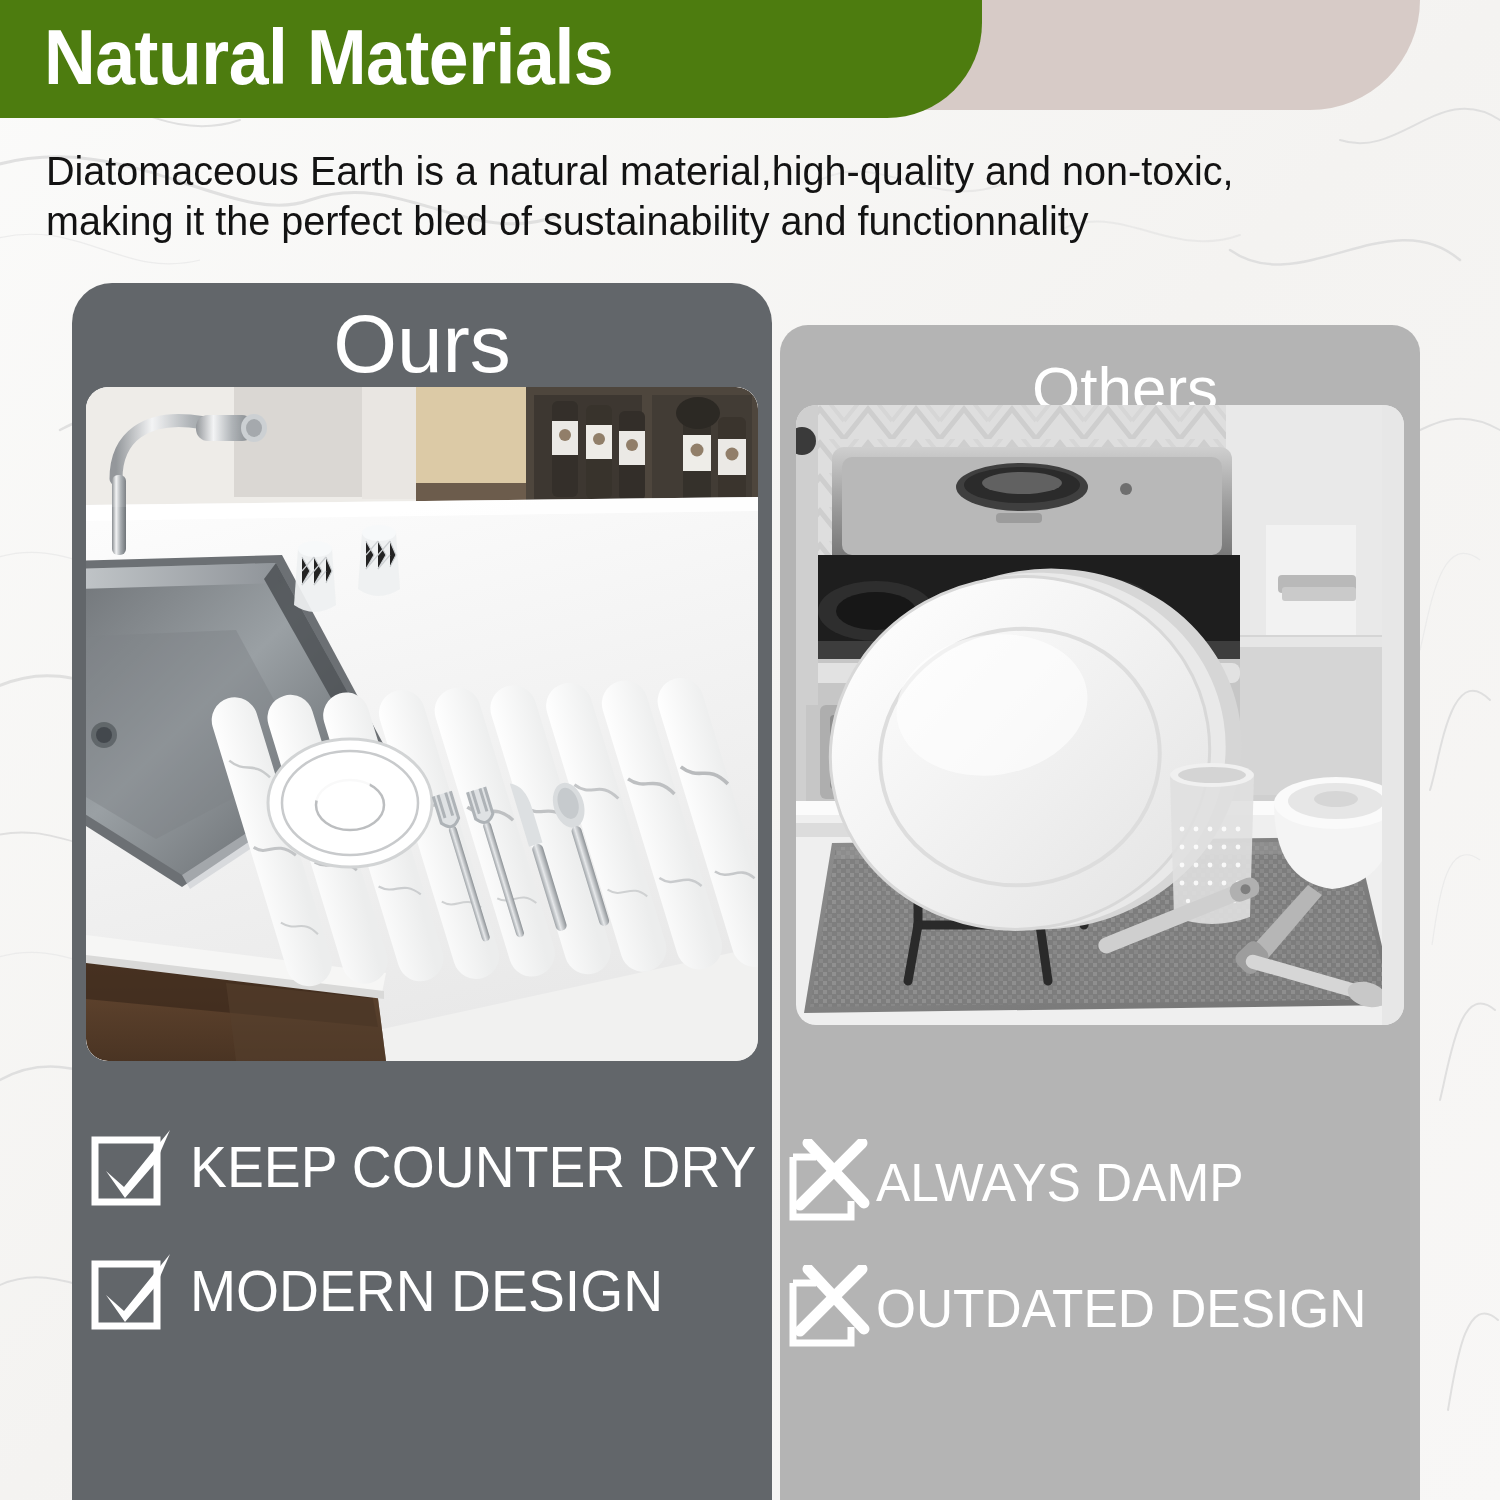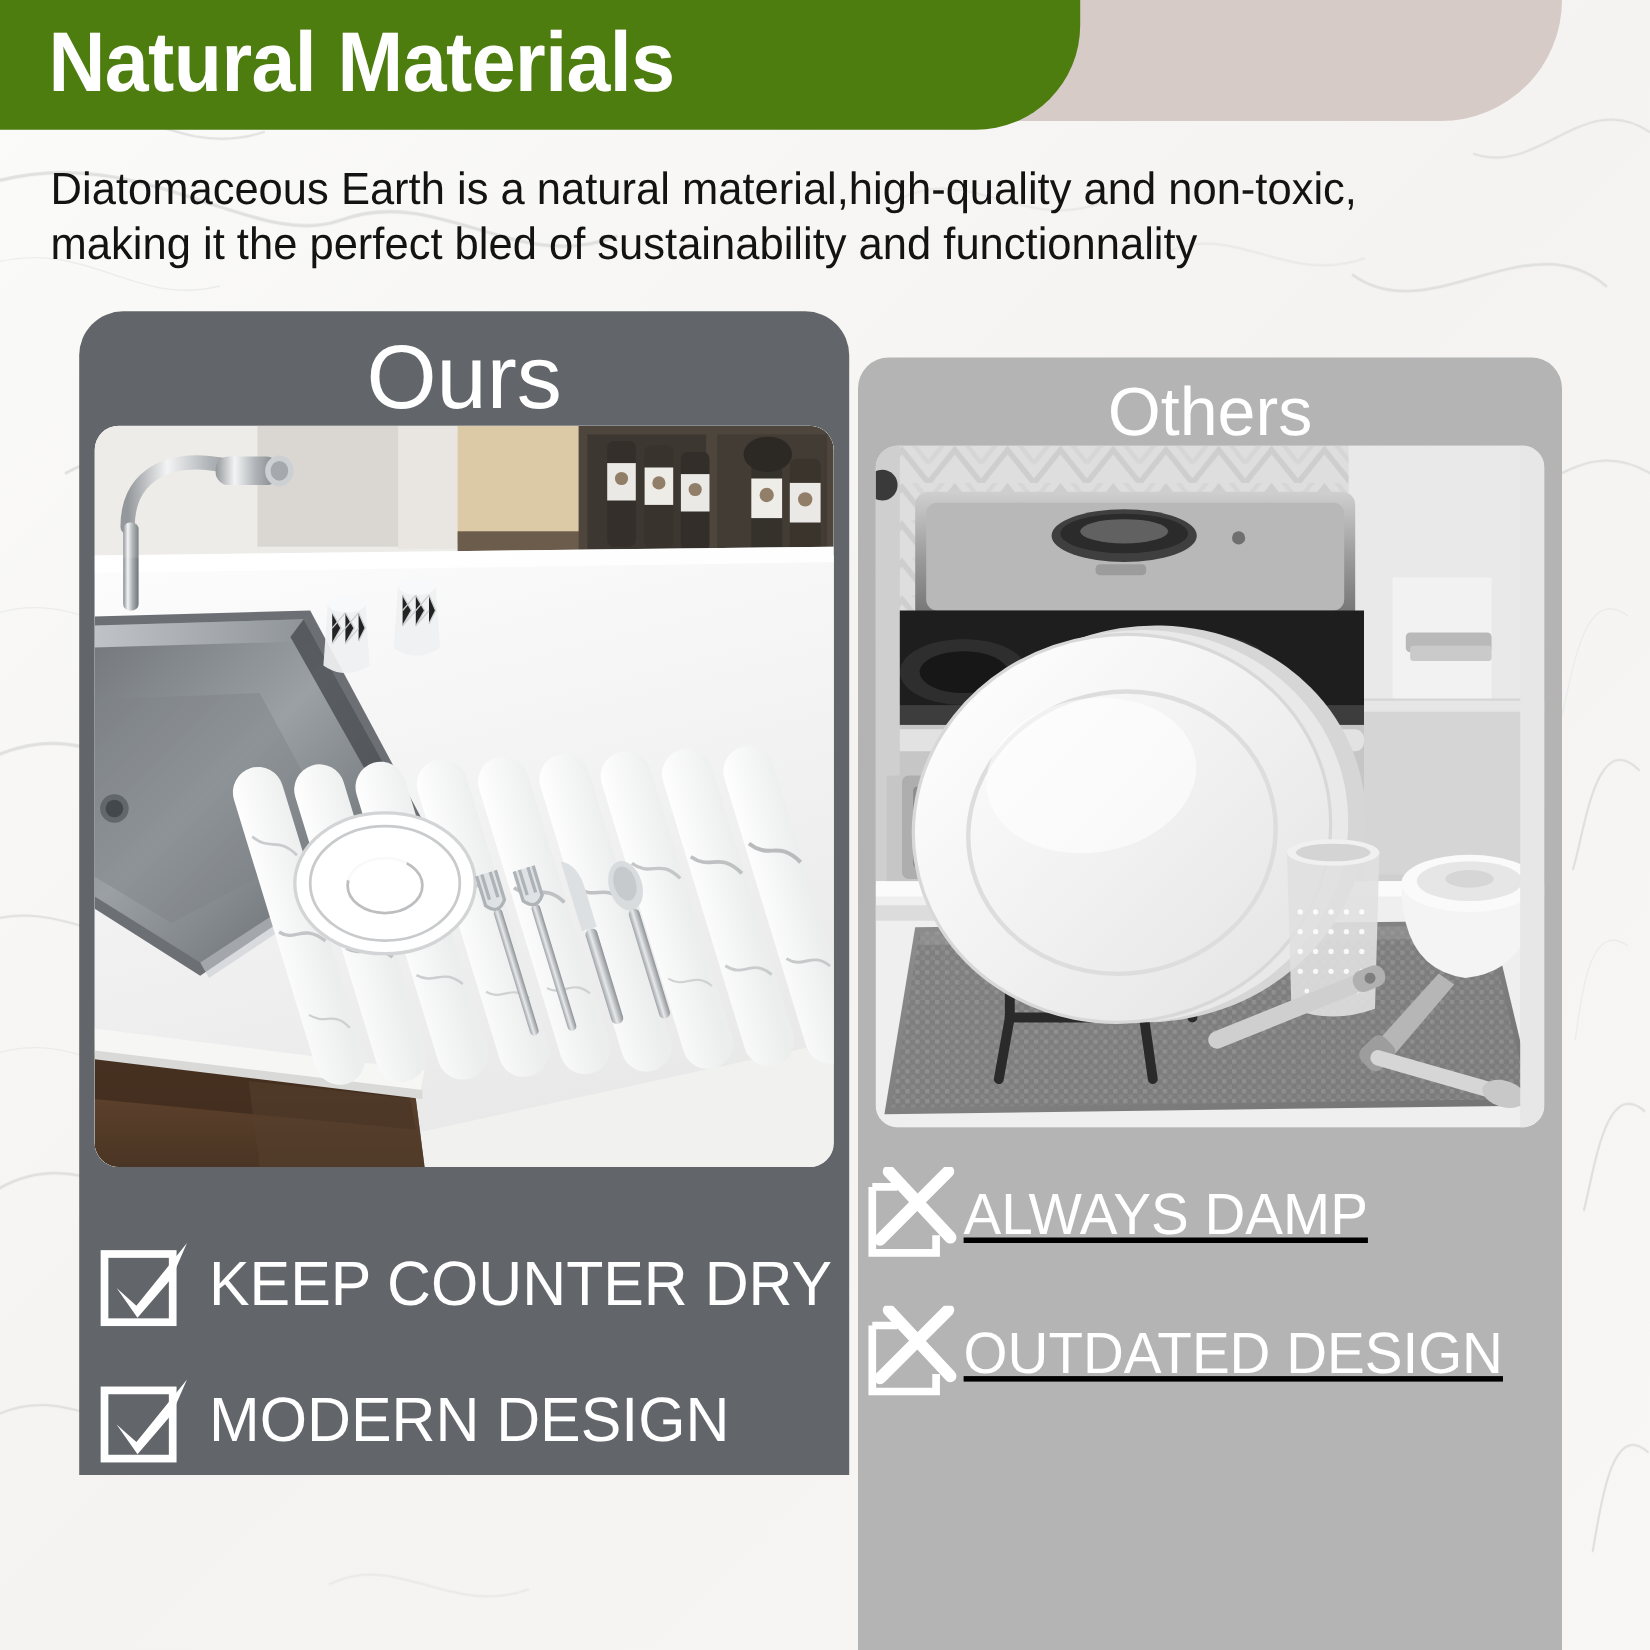--- a/index.html
+++ b/index.html
@@ -29,46 +29,46 @@
   }
   
   #subtitle{
     position:absolute;left:46px;top:146px;width:1420px;z-index:3;
     color:#131313;font-size:41px;line-height:1.22;
     transform:scaleX(0.965);transform-origin:left top;
   }
   
   .panel{position:absolute;z-index:3;overflow:hidden;}
   #panel-ours{
-    left:72px;top:283px;width:700px;height:1058px;
+    left:72px;top:283px;width:700px;height:1217px;
     background:#62666a;border-radius:40px 40px 0 0;
   }
   #panel-others{
     left:780px;top:325px;width:640px;height:1175px;
     background:#b4b4b4;border-radius:28px 28px 0 0;
   }
   .panel-title{
     position:absolute;left:0;width:100%;text-align:center;
     color:#fff;font-weight:400;
   }
   #title-ours{top:14px;font-size:82px;}
-  #title-others{top:14px;font-size:62px;}
+  #title-others{top:28px;font-size:62px;margin-left:25px;}
   .photo{position:absolute;overflow:hidden;}
   #photo-ours{
     left:14px;top:104px;width:672px;height:674px;border-radius:22px;
     background:#efefee;
   }
   #photo-others{
     left:16px;top:80px;width:608px;height:620px;border-radius:20px;
     background:#cfcfcf;filter:grayscale(1);
   }
   
   .bullets{position:absolute;left:0;width:100%;}
   #bullets-ours{top:822px;}
-  #bullets-others{top:716px;text-decoration:underline;}
+  #bullets-others{top:794px;}
   .bullet{display:flex;align-items:center;}
   #bullets-ours .bullet{margin-left:18px;height:124px;}
   #bullets-others .bullet{margin-left:8px;height:126px;}
   .mark{flex:0 0 auto;position:relative;}
   #bullets-ours .mark{width:86px;height:86px;margin-right:14px;}
   #bullets-others .mark{width:86px;height:86px;margin-right:2px;}
   .blabel{
     color:#ffffff;white-space:nowrap;
     font-family:"Liberation Sans Narrow","Liberation Sans",sans-serif;
   }

